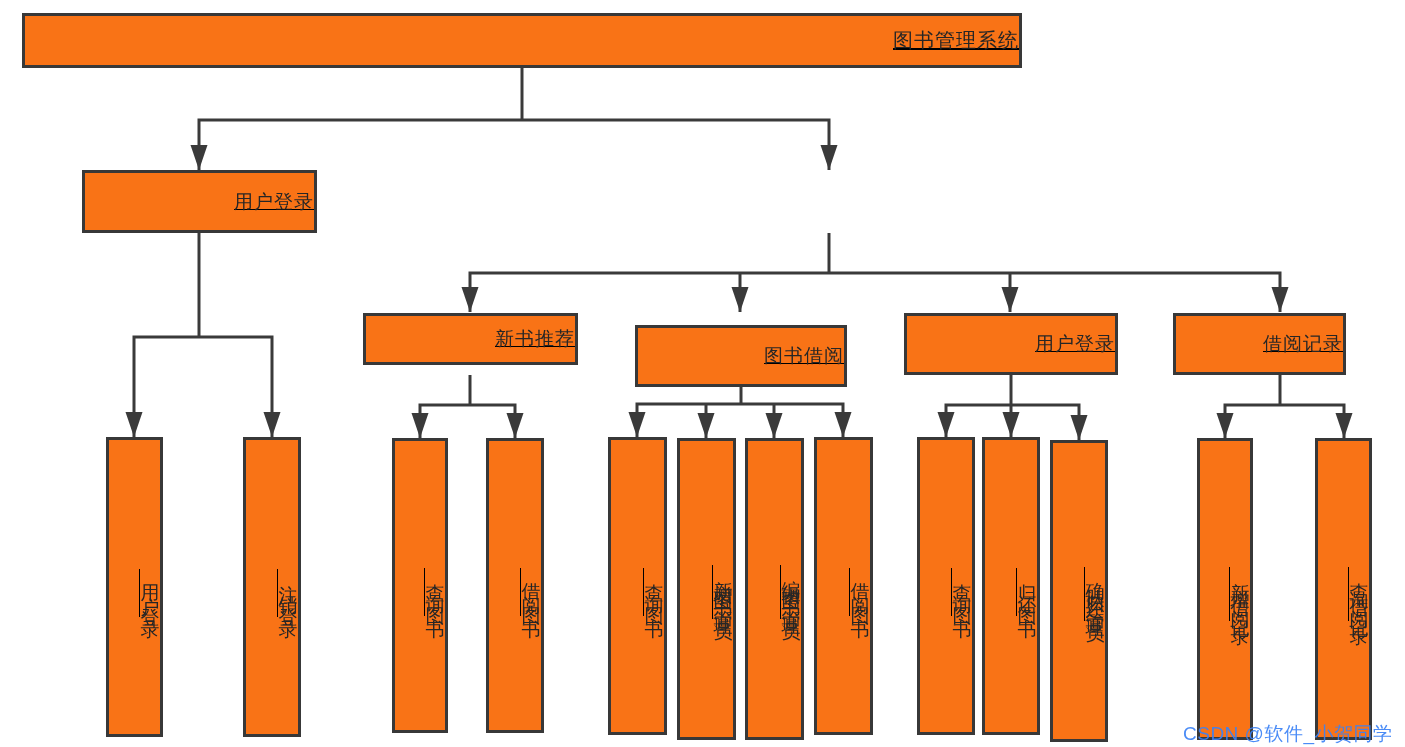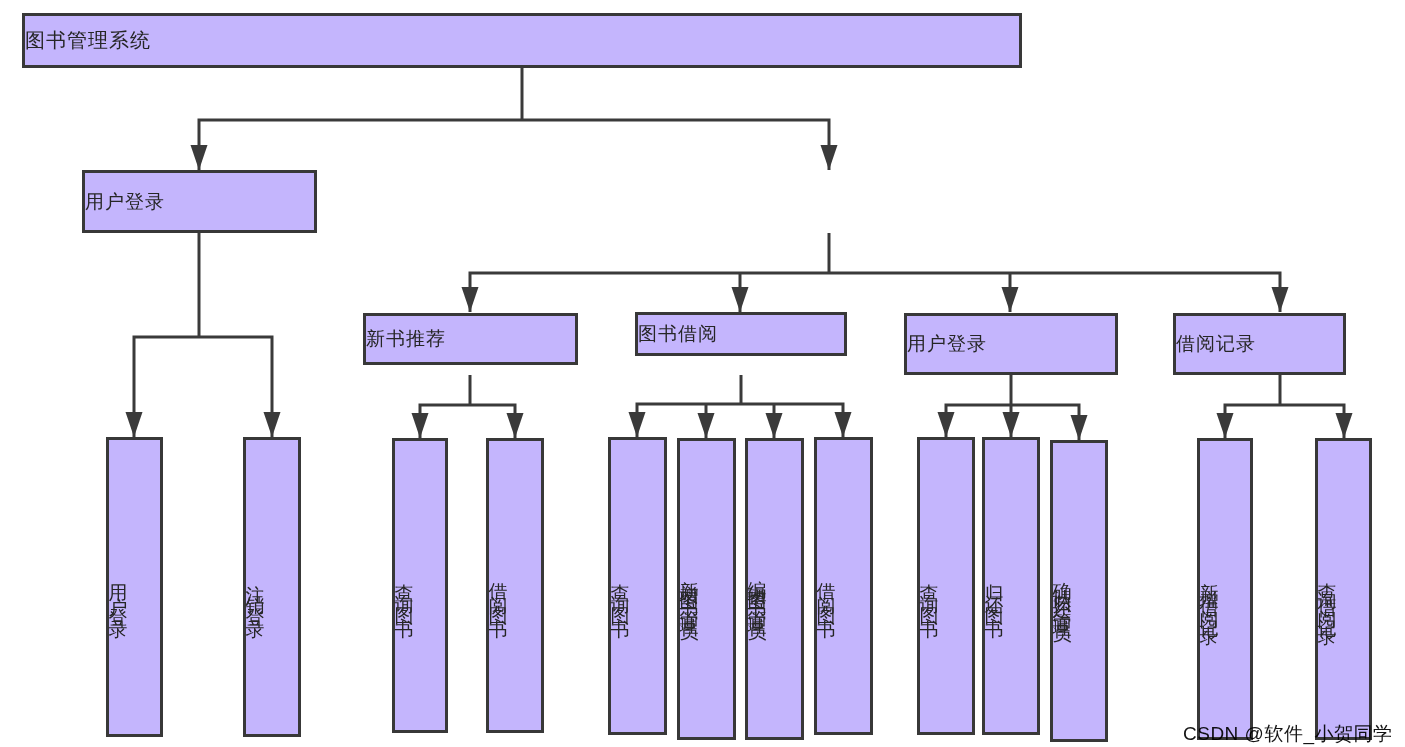--- a/index.html
+++ b/index.html
@@ -17,26 +17,27 @@
   }
   .wires {
     position: absolute;
     left: 0; top: 0;
     width: 1405px; height: 747px;
     z-index: 0;
   }
   .node, .leaf {
     position: absolute;
     box-sizing: border-box;
-    background: #c4b5fd;
+    background: #f97316;
     border: 3px solid #383838;
     z-index: 1;
     display: flex;
     align-items: center;
-    justify-content: flex-start;
+    justify-content: flex-end;
+    text-decoration: underline;
   }
   .hlabel {
     color: #262626;
     font-size: 19px;
     letter-spacing: 1px;
     white-space: nowrap;
   }
   .root .hlabel { font-size: 20px; }
   .vlabel {
     writing-mode: vertical-rl;
@@ -47,21 +48,21 @@
     white-space: nowrap;
   }
   .ls-wide  .vlabel { letter-spacing: 12px; margin-bottom: -12px; }
   .ls-mid   .vlabel { letter-spacing: 9px;  margin-bottom: -9px; }
   .ls-tight .vlabel { letter-spacing: 6px;  margin-bottom: -6px; }
   .watermark {
     position: absolute;
     left: 1183px;
     top: 721px;
     width: 220px;
-    color: #000000;
+    color: #3b82f6;
     font-size: 19px;
     letter-spacing: 0.5px;
     white-space: nowrap;
     z-index: 2;
     opacity: 0.92;
   }
 </style>
 </head>
 <body>
 
@@ -116,21 +117,21 @@
     <span class="hlabel">图书管理系统</span>
   </div>
 
   <div class="node" style="left:82px;top:170px;width:235px;height:63px">
     <span class="hlabel">用户登录</span>
   </div>
 
   <div class="node" style="left:363px;top:313px;width:215px;height:52px">
     <span class="hlabel">新书推荐</span>
   </div>
-  <div class="node" style="left:635px;top:312px;width:212px;height:44px">
+  <div class="node" style="left:635px;top:325px;width:212px;height:62px">
     <span class="hlabel">图书借阅</span>
   </div>
   <div class="node" style="left:904px;top:313px;width:214px;height:62px">
     <span class="hlabel">用户登录</span>
   </div>
   <div class="node" style="left:1173px;top:313px;width:173px;height:62px">
     <span class="hlabel">借阅记录</span>
   </div>
 
   <div class="leaf ls-wide" style="left:106px;top:437px;width:57px;height:300px">

